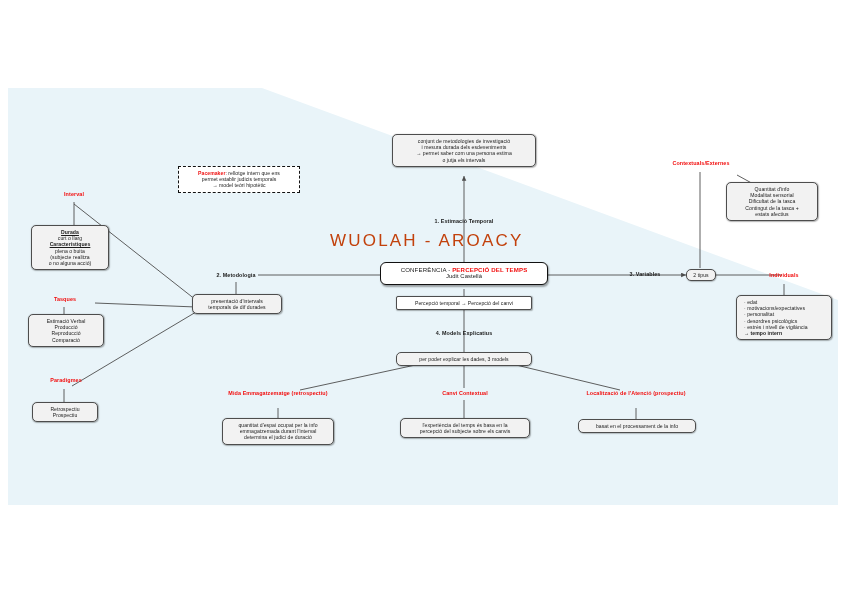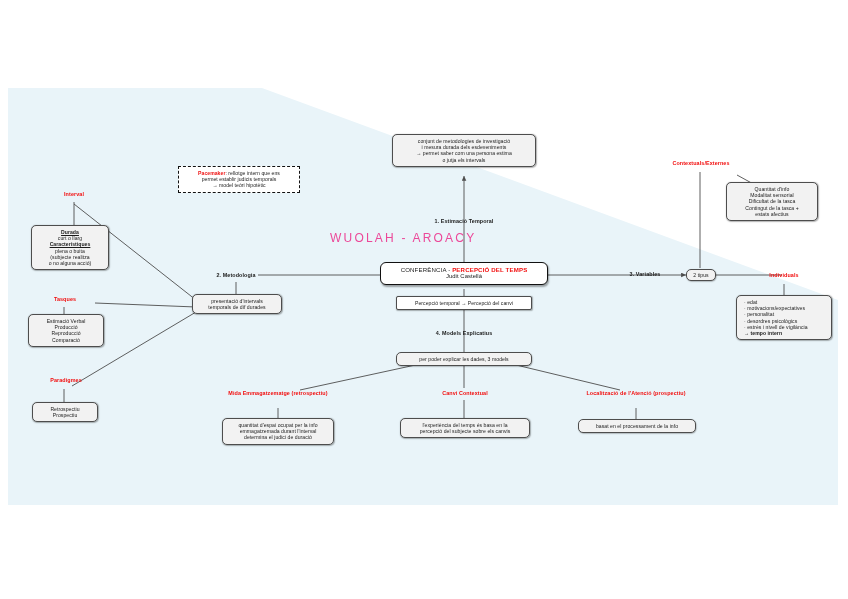--- a/index.html
+++ b/index.html
@@ -30,23 +30,23 @@
     left: 0;
     top: 0;
     width: 848px;
     height: 599px;
     pointer-events: none;
   }
   .watermark {
     position: absolute;
     left: 330px;
     top: 231px;
-    font-size: 12px;
+    font-size: 17px;
     letter-spacing: 2.2px;
-    color: #ec4899;
+    color: #c2410c;
     font-family: "Liberation Sans", sans-serif;
     white-space: nowrap;
     user-select: none;
   }
   
   .node {
     position: absolute;
     box-sizing: border-box;
     background: #f2f2f2;
     border: 1px solid #4d4d4d;

